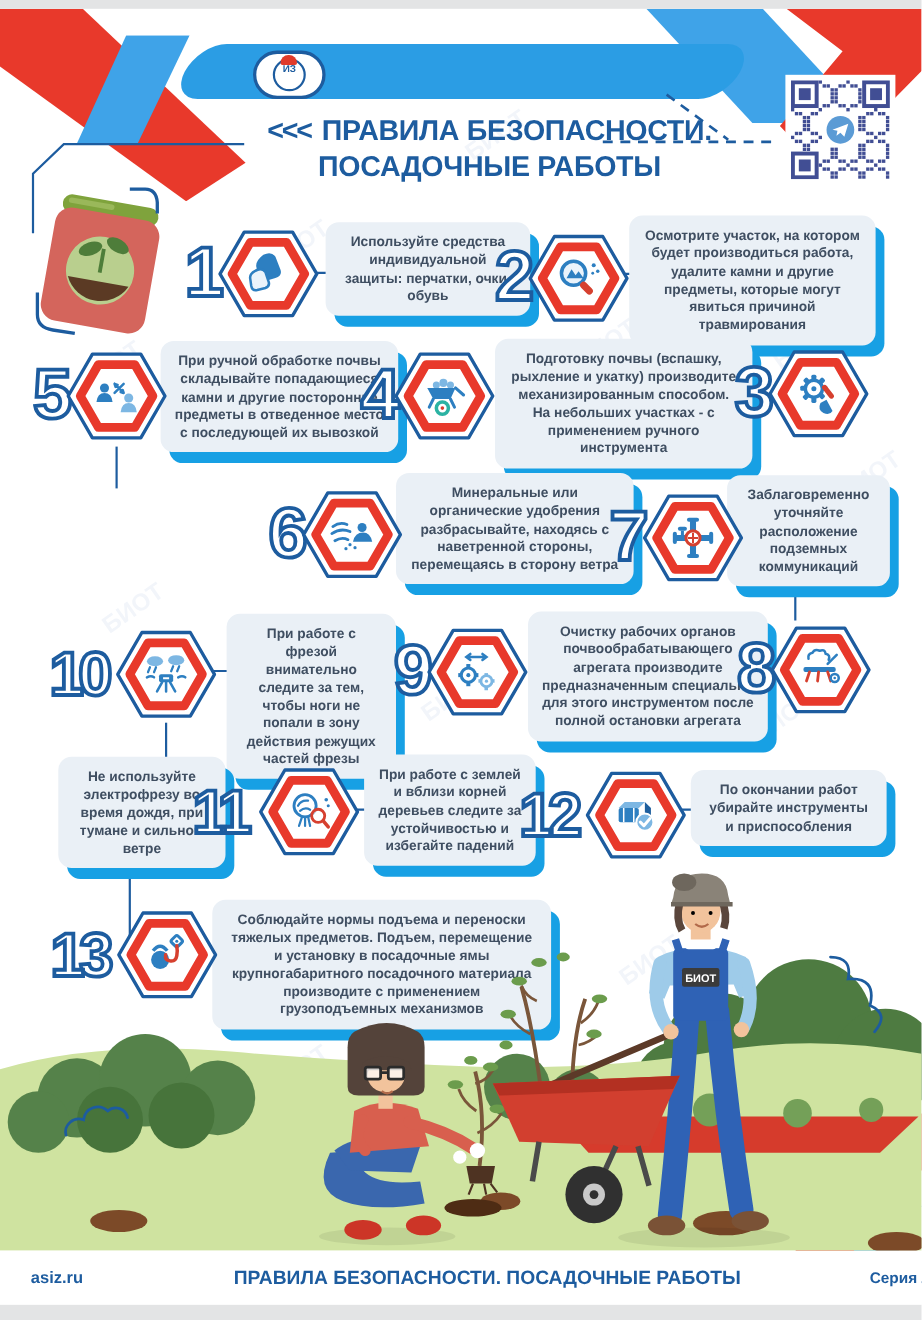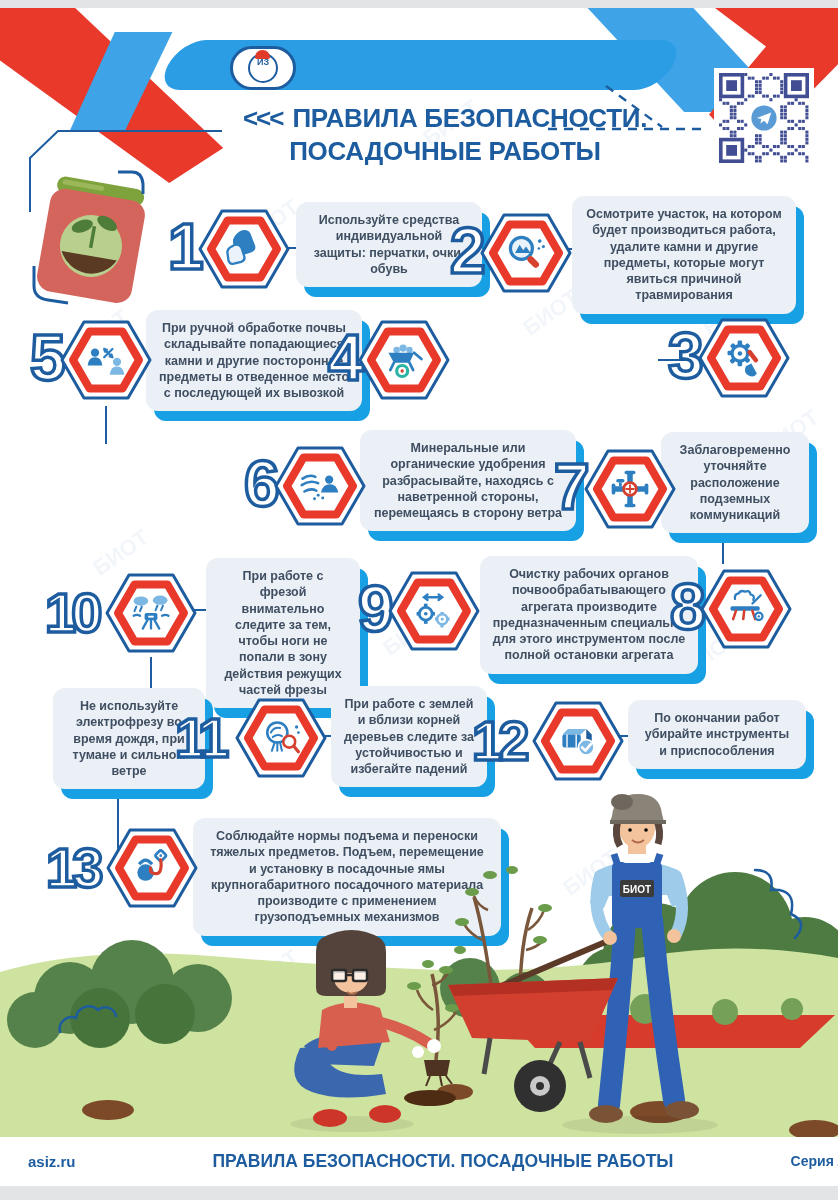--- a/index.html
+++ b/index.html
@@ -298,20 +298,21 @@
       <ellipse cx="78" cy="53" rx="11" ry="6" transform="rotate(22 78 53)" fill="#4e7d3a"></ellipse>
     </g>
     <g stroke="#1d5c9f" stroke-width="3" fill="none">
       <path d="M92 4h14q10 0 11 12v10"></path>
       <path d="M8 98v20q0 12 14 14l20 3"></path>
     </g>
   </svg>
 
   <div class="card" style="left:296px;top:202px;width:162px">Используйте средства индивидуальной защиты: перчатки, очки, обувь</div>
   <div class="card" style="left:572px;top:196px;width:200px">Осмотрите участок, на котором будет производиться работа, удалите камни и другие предметы, которые могут явиться причиной травмирования</div>
+  <div class="card" style="left:450px;top:308px;width:210px">Подготовку почвы (вспашку, рыхление и укатку) производите механизированным способом. На небольших участках - с применением ручного инструмента</div>
   <div class="card" style="left:146px;top:310px;width:192px">При ручной обработке почвы складывайте попадающиеся камни и другие посторонние предметы в отведенное место с последующей их вывозкой</div>
   <div class="card" style="left:360px;top:430px;width:192px">Минеральные или органические удобрения разбрасывайте, находясь с наветренной стороны, перемещаясь в сторону ветра</div>
   <div class="card" style="left:661px;top:432px;width:124px">Заблаговременно уточняйте расположение подземных коммуникаций</div>
   <div class="card" style="left:480px;top:556px;width:194px">Очистку рабочих органов почвообрабатывающего агрегата производите предназначенным специально для этого инструментом после полной остановки агрегата</div>
   <div class="card" style="left:206px;top:558px;width:130px">При работе с фрезой внимательно следите за тем, чтобы ноги не попали в зону действия режущих частей фрезы</div>
   <div class="card" style="left:53px;top:688px;width:128px">Не используйте электрофрезу во время дождя, при тумане и сильном ветре</div>
   <div class="card" style="left:331px;top:686px;width:132px">При работе с землей и вблизи корней деревьев следите за устойчивостью и избегайте падений</div>
   <div class="card" style="left:628px;top:700px;width:154px">По окончании работ убирайте инструменты и приспособления</div>
   <div class="card" style="left:193px;top:818px;width:284px">Соблюдайте нормы подъема и переноски тяжелых предметов. Подъем, перемещение и установку в посадочные ямы крупногабаритного посадочного материала производите с применением грузоподъемных механизмов</div>
 

